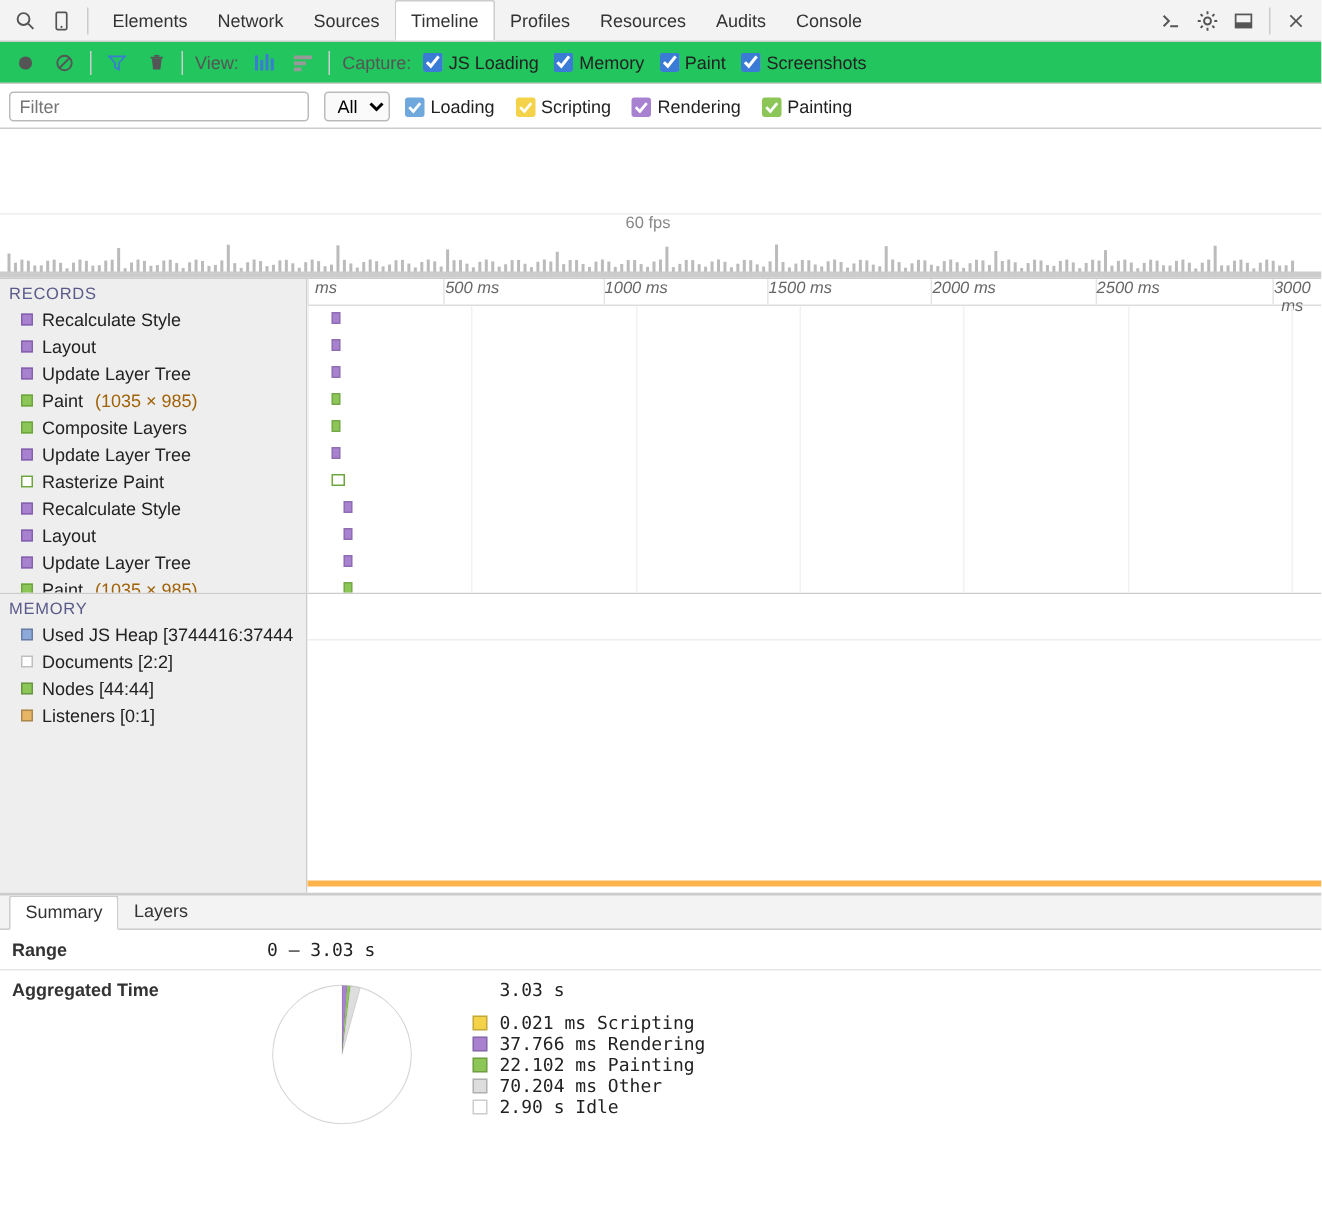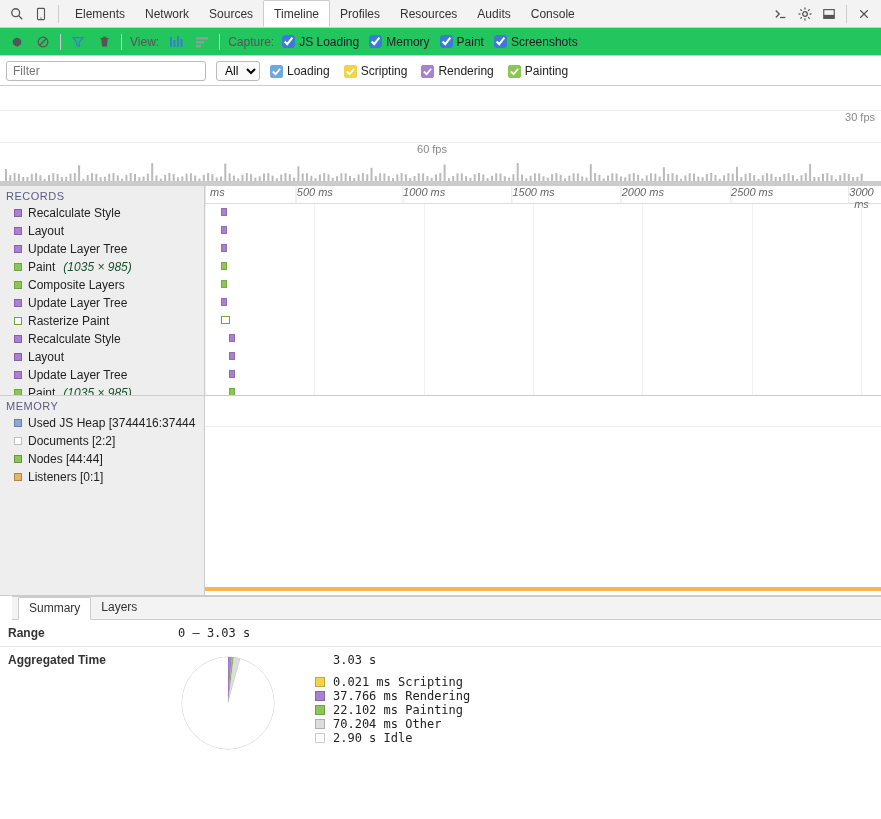--- a/index.html
+++ b/index.html
@@ -140,21 +140,21 @@
   .rec-item {
     display:flex;align-items:center;gap:6px;
     padding: 2px 8px 2px 14px;
     color:#222;
     white-space:nowrap;
   }
   .rec-item .sw { width:8px;height:8px;border:1px solid rgba(0,0,0,0.25); }
   .rec-item .sw.green { background:#8CC657; border-color:#6ea53f; }
   .rec-item .sw.purple { background:#A981D1; border-color:#8462ab; }
   .rec-item .sw.hollow { background:#fff; border-color:#6ea53f; }
-  .rec-item .dim { color:#14532d; margin-left:2px;font-style:italic; }
+  .rec-item .dim { color:#a16207; margin-left:2px; }
   .timeline-pane {
     flex:1; position:relative; overflow:hidden; background:#fff;
   }
   .timeline-pane .ruler {
     height:18px; position:relative; border-bottom:1px solid #ddd;
     font-size:11px; color:#666;
   }
   .timeline-pane .ruler .tick {
     position:absolute; top:0; height:100%; border-left:1px solid #e5e5e5;
     padding-left:4px;
@@ -178,21 +178,21 @@
   .memory-section .side-panel { background:#eee; }
   .memory-pane { flex:1; position:relative; background:#fff; }
   .memory-pane .orange-strip {
     position:absolute; left:0;right:0;bottom:4px;height:4px;background:#FDB44D;
   }
   .memory-pane .top-border { position:absolute; left:0;right:0;top:30px;height:1px;background:#eee; }
   
   .bottom-tabs {
     height:24px; display:flex;align-items:flex-end;
     background:#f3f3f3;border-top:1px solid #ccc;border-bottom:1px solid #ccc;
-    padding:0 6px; gap:4px;margin-left:12px;
+    padding:0 6px; gap:4px;
   }
   .bottom-tabs .btab {
     padding: 3px 10px; cursor:pointer; color:#333;
   }
   .bottom-tabs .btab.active {
     background:#fff; border:1px solid #ccc; border-bottom:1px solid #fff;
     border-radius:2px 2px 0 0; margin-bottom:-1px;
   }
   
   .summary-row {
@@ -374,21 +374,20 @@
           <svg viewBox="0 0 12 12">
             <path d="M2 6 L5 9 L10 3" stroke="#fff" stroke-width="2" fill="none"></path>
           </svg>
         </div>
         <span>Painting</span>
       </div>
     </div>
 </div>
 
 <div class="overview">
-  <div class="fps-line fps-30">30 fps</div>
   <div class="fps-line fps-60">60 fps</div>
   <svg class="activity" viewBox="0 0 870 28" preserveAspectRatio="none">
     <g id="overview-bars">
         <rect x="5" y="12" width="2" height="16" fill="#bbb"></rect>
         <rect x="9.3" y="18.134693876573856" width="2" height="9.865306123426146" fill="#bbb"></rect>
         <rect x="13.6" y="16.08730162006924" width="2" height="11.912698379930761" fill="#bbb"></rect>
         <rect x="17.9" y="16.820743800106754" width="2" height="11.179256199893244" fill="#bbb"></rect>
         <rect x="22.2" y="19.99007109906457" width="2" height="8.009928900935432" fill="#bbb"></rect>
         <rect x="26.5" y="19.89530063386228" width="2" height="8.10469936613772" fill="#bbb"></rect>
         <rect x="30.799999999999997" y="16.770545365518473" width="2" height="11.229454634481527" fill="#bbb"></rect>

